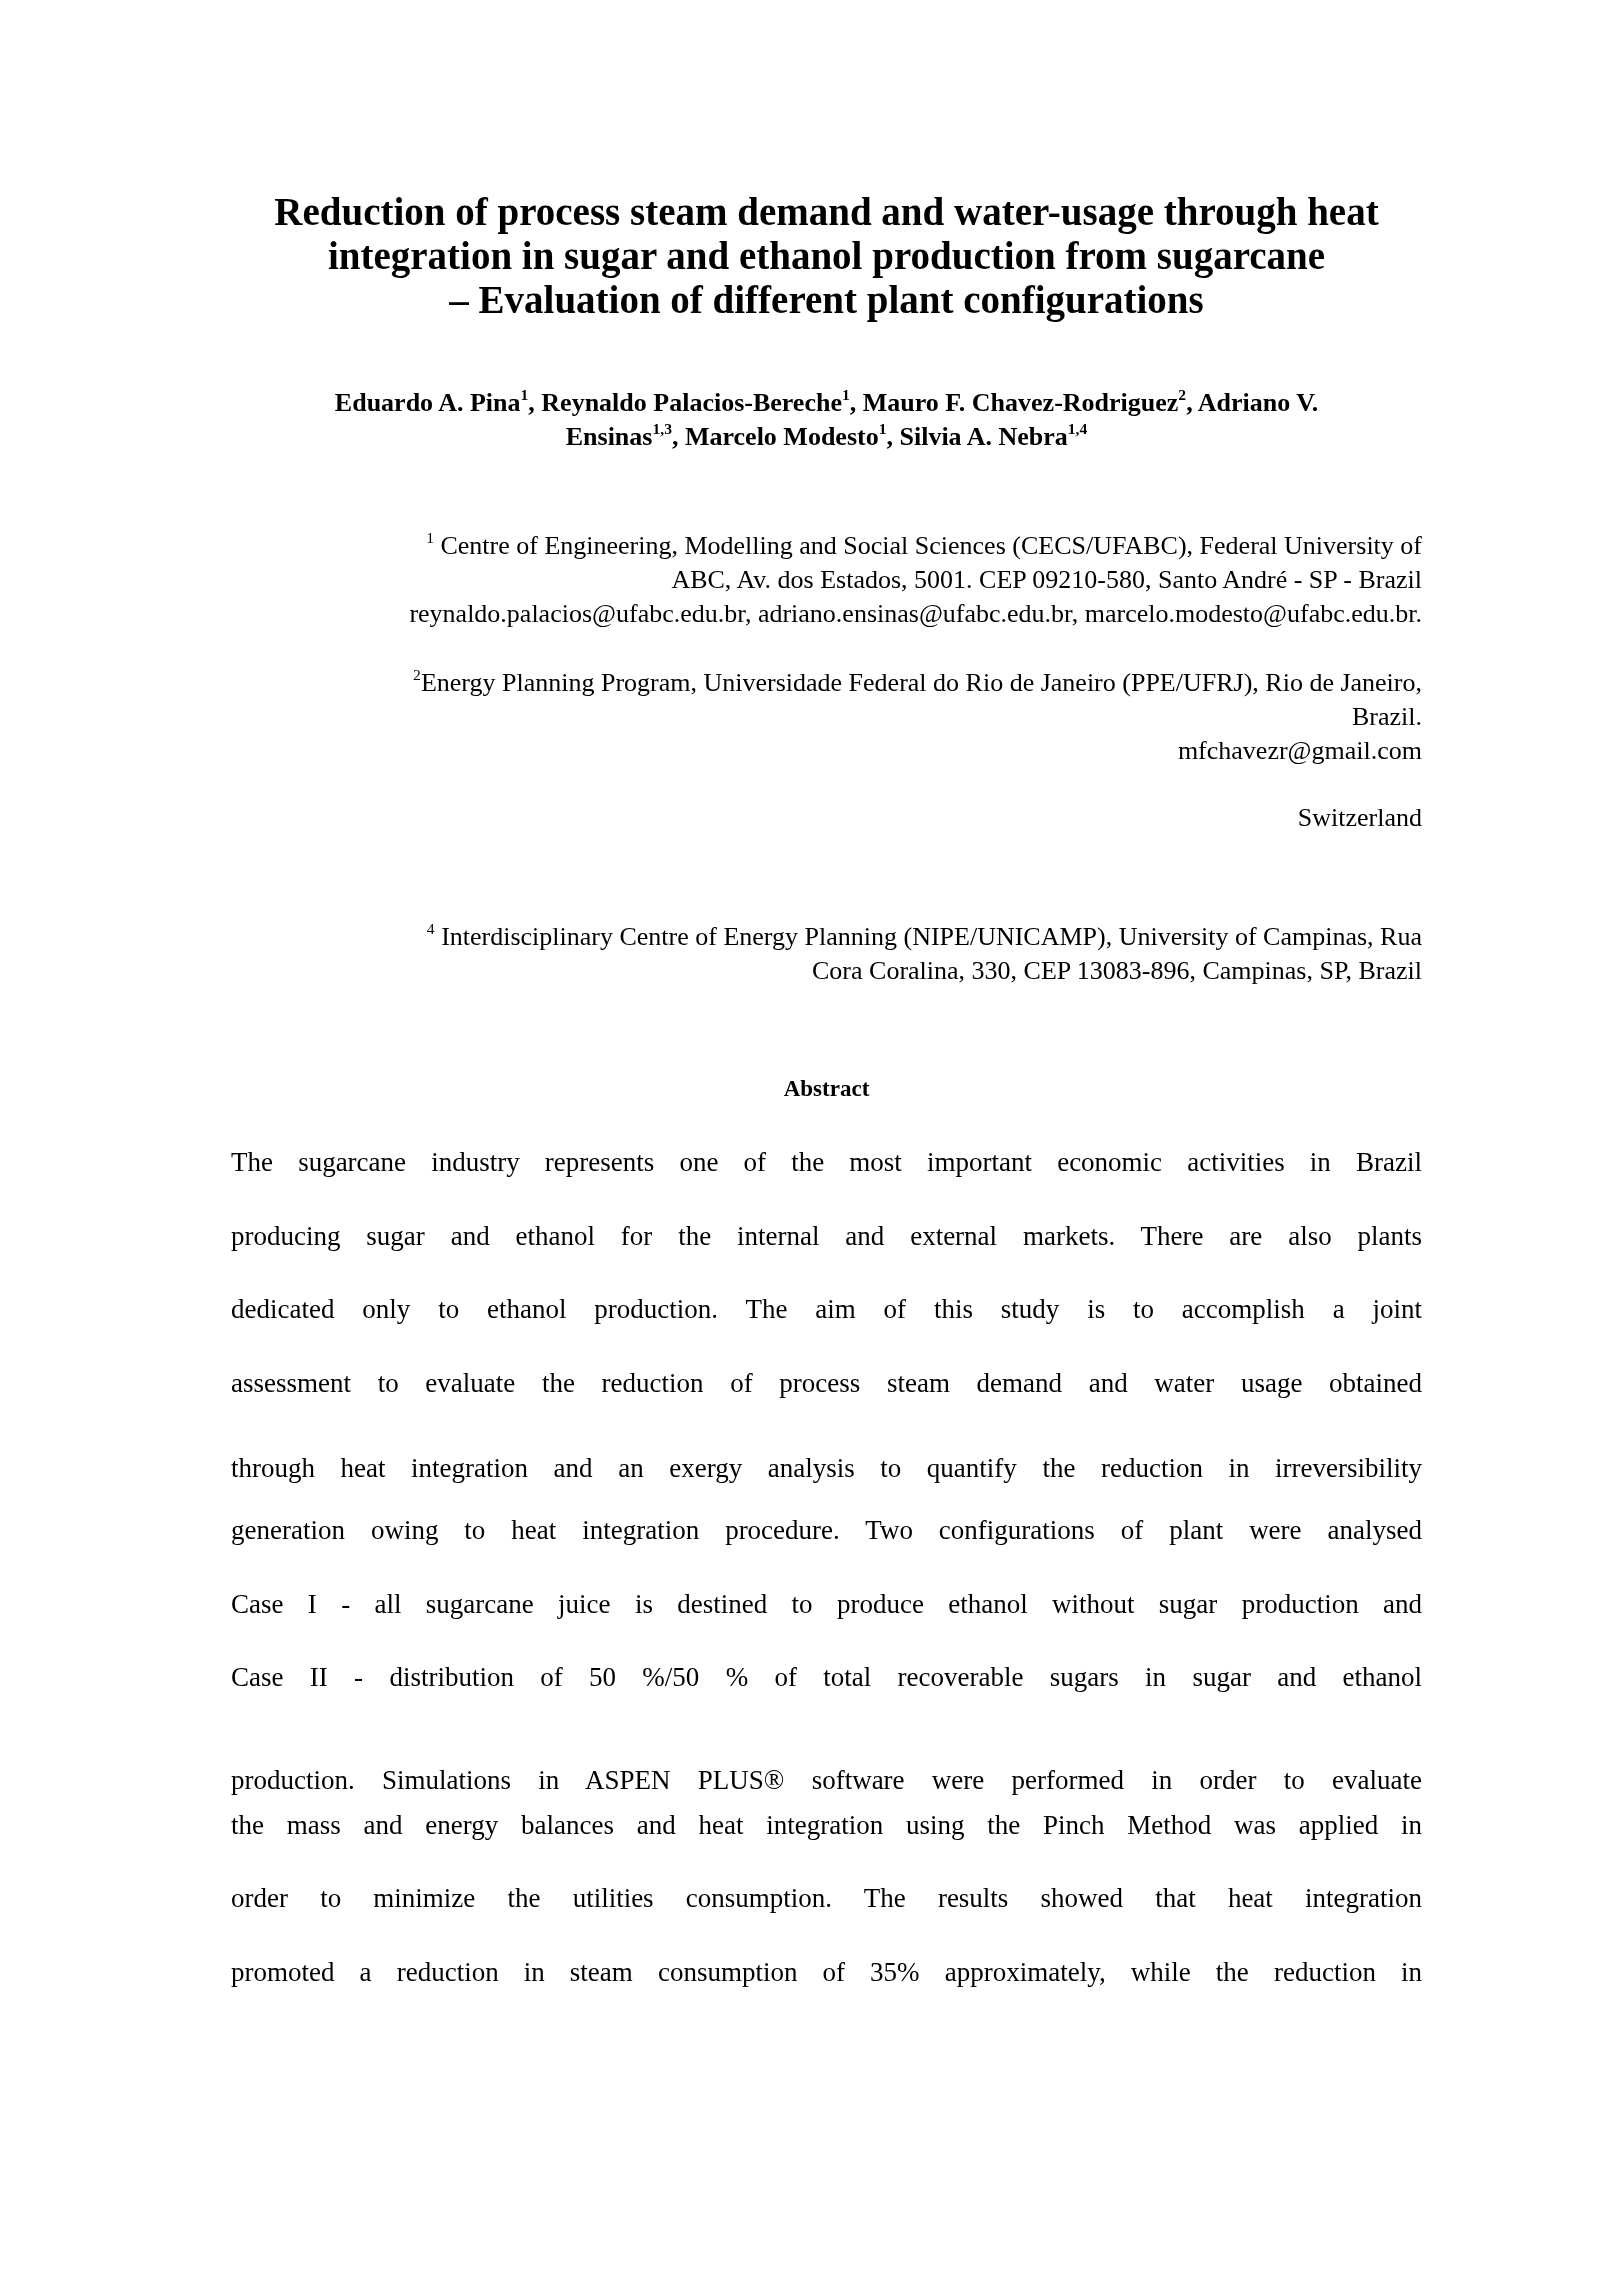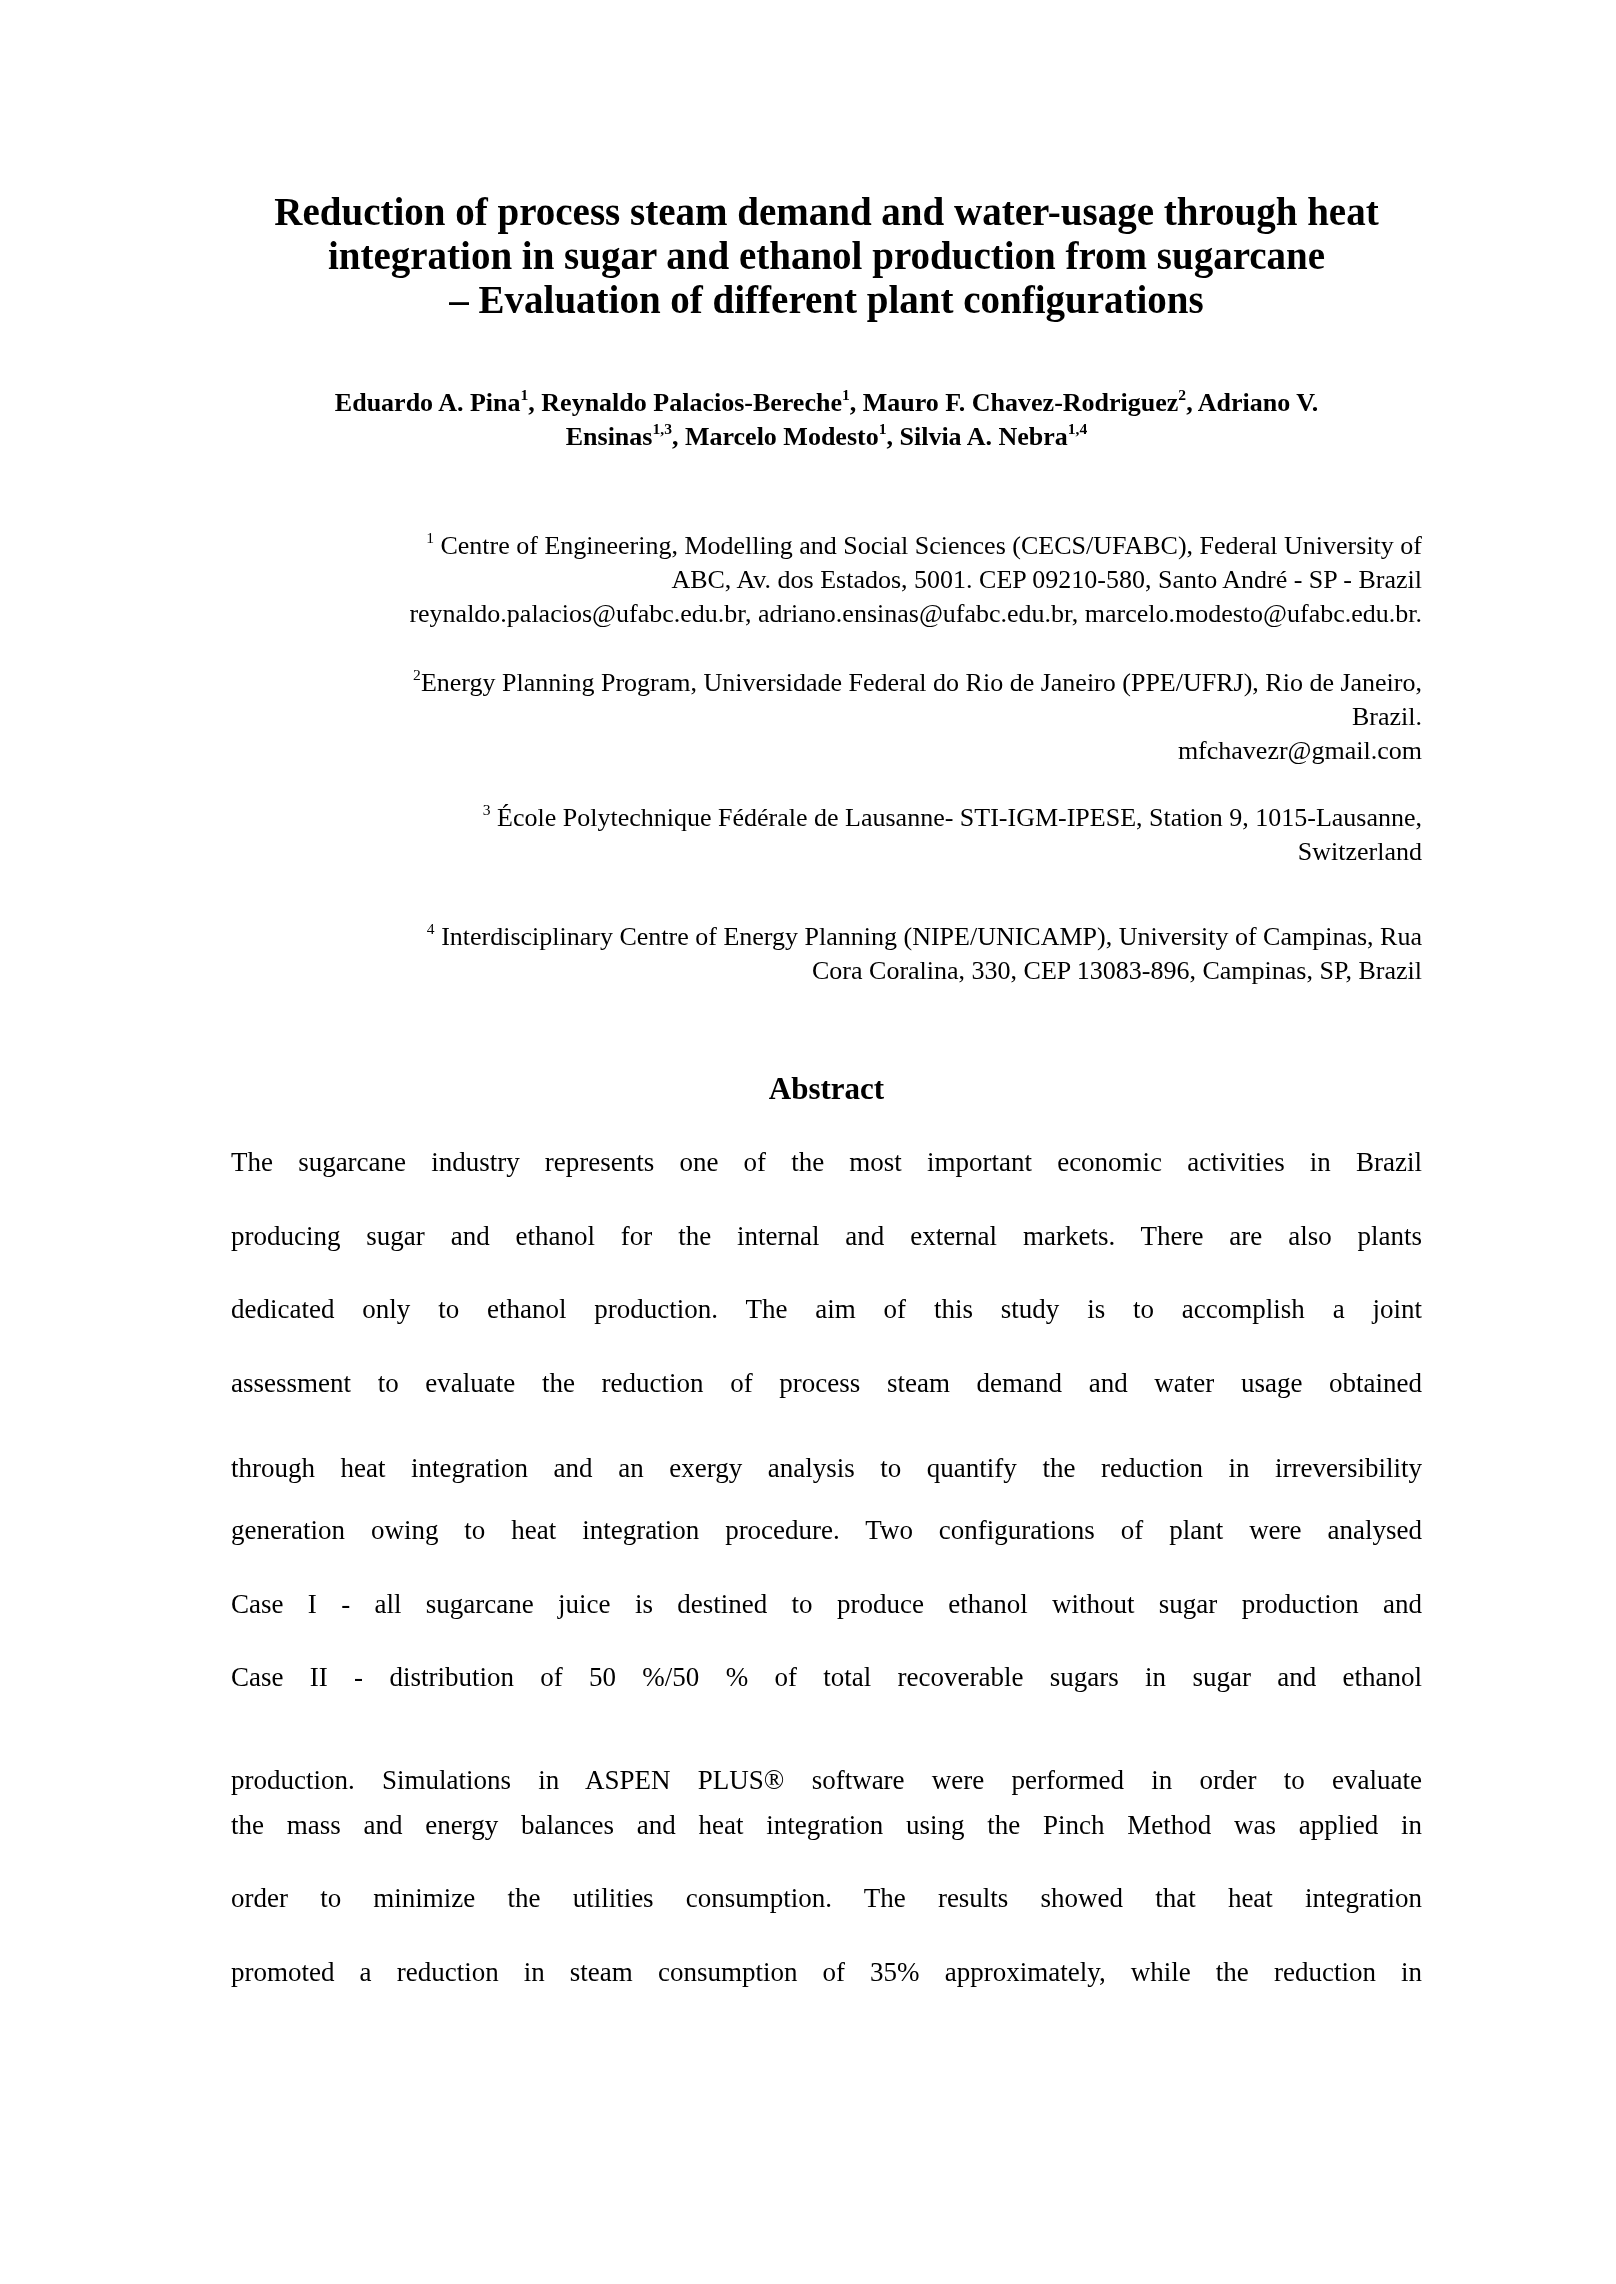--- a/index.html
+++ b/index.html
@@ -62,21 +62,21 @@
     }
     .affil div { white-space: nowrap; text-align: right; }
     .affil sup { font-size: 15.6px; }
     .abstract-heading {
       position: absolute;
       left: 231px;
       width: 1191px;
       top: 1071px;
       text-align: center;
       font-weight: bold;
-      font-size: 31px;
+      font-size: 23px;
       line-height: 36px;
     }
     .abstract-body {
       position: absolute;
       left: 231px;
       width: 1191px;
       top: 1144px;
       font-size: 27px;
     }
     .abs-line {
@@ -112,21 +112,20 @@
     <div>reynaldo.palacios@ufabc.edu.br, adriano.ensinas@ufabc.edu.br, marcelo.modesto@ufabc.edu.br.</div>
   </div>
 
   <div class="affil" style="top:666px;">
     <div><sup>2</sup><span>Energy Planning Program, Universidade Federal do Rio de Janeiro (PPE/UFRJ), Rio de Janeiro,</span></div>
     <div>Brazil.</div>
     <div>mfchavezr@gmail.com</div>
   </div>
 
   <div class="affil" style="top:801px;">
-    <div><sup>3</sup><span> École Polytechnique Fédérale de Lausanne- STI-IGM-IPESE, Station 9, 1015-Lausanne,</span></div>
     <div>Switzerland</div>
   </div>
 
   <div class="affil" style="top:902px;margin-top:18px;">
     <div><sup>4</sup><span> Interdisciplinary Centre of Energy Planning (NIPE/UNICAMP), University of Campinas, Rua</span></div>
     <div>Cora Coralina, 330, CEP 13083-896, Campinas, SP, Brazil</div>
   </div>
 
   <div class="abstract-heading">Abstract</div>
 

